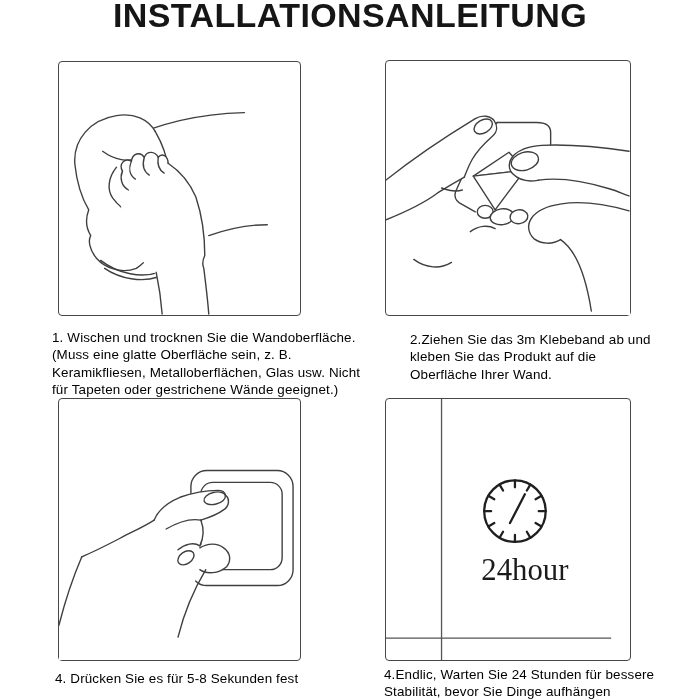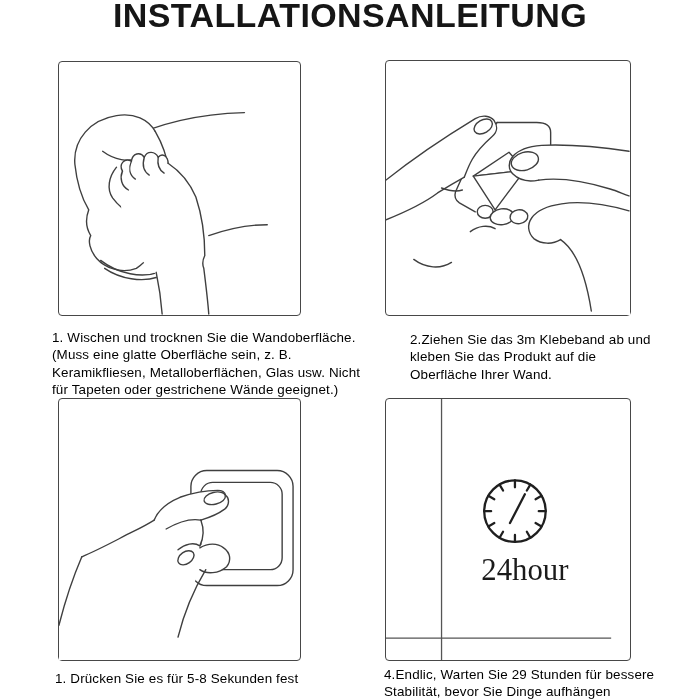--- a/index.html
+++ b/index.html
@@ -151,15 +151,15 @@
   </svg>
 </div>
 
 <div class="caption" id="caption-1">1. Wischen und trocknen Sie die Wandoberfläche.
  (Muss eine glatte Oberfläche sein, z. B.
 Keramikfliesen, Metalloberflächen, Glas usw. Nicht
 für Tapeten oder gestrichene Wände geeignet.)</div>
 <div class="caption" id="caption-2">2.Ziehen Sie das 3m Klebeband ab und
 kleben Sie das Produkt auf die
 Oberfläche Ihrer Wand.</div>
-<div class="caption" id="caption-3">1. Drücken Sie es für 5-8 Sekunden fest</div>
-<div class="caption" id="caption-4">4.Endlic, Warten Sie 29 Stunden für bessere
+<div class="caption" id="caption-3">4. Drücken Sie es für 5-8 Sekunden fest</div>
+<div class="caption" id="caption-4">4.Endlic, Warten Sie 24 Stunden für bessere
 Stabilität, bevor Sie Dinge aufhängen</div>
 
 </body></html>

